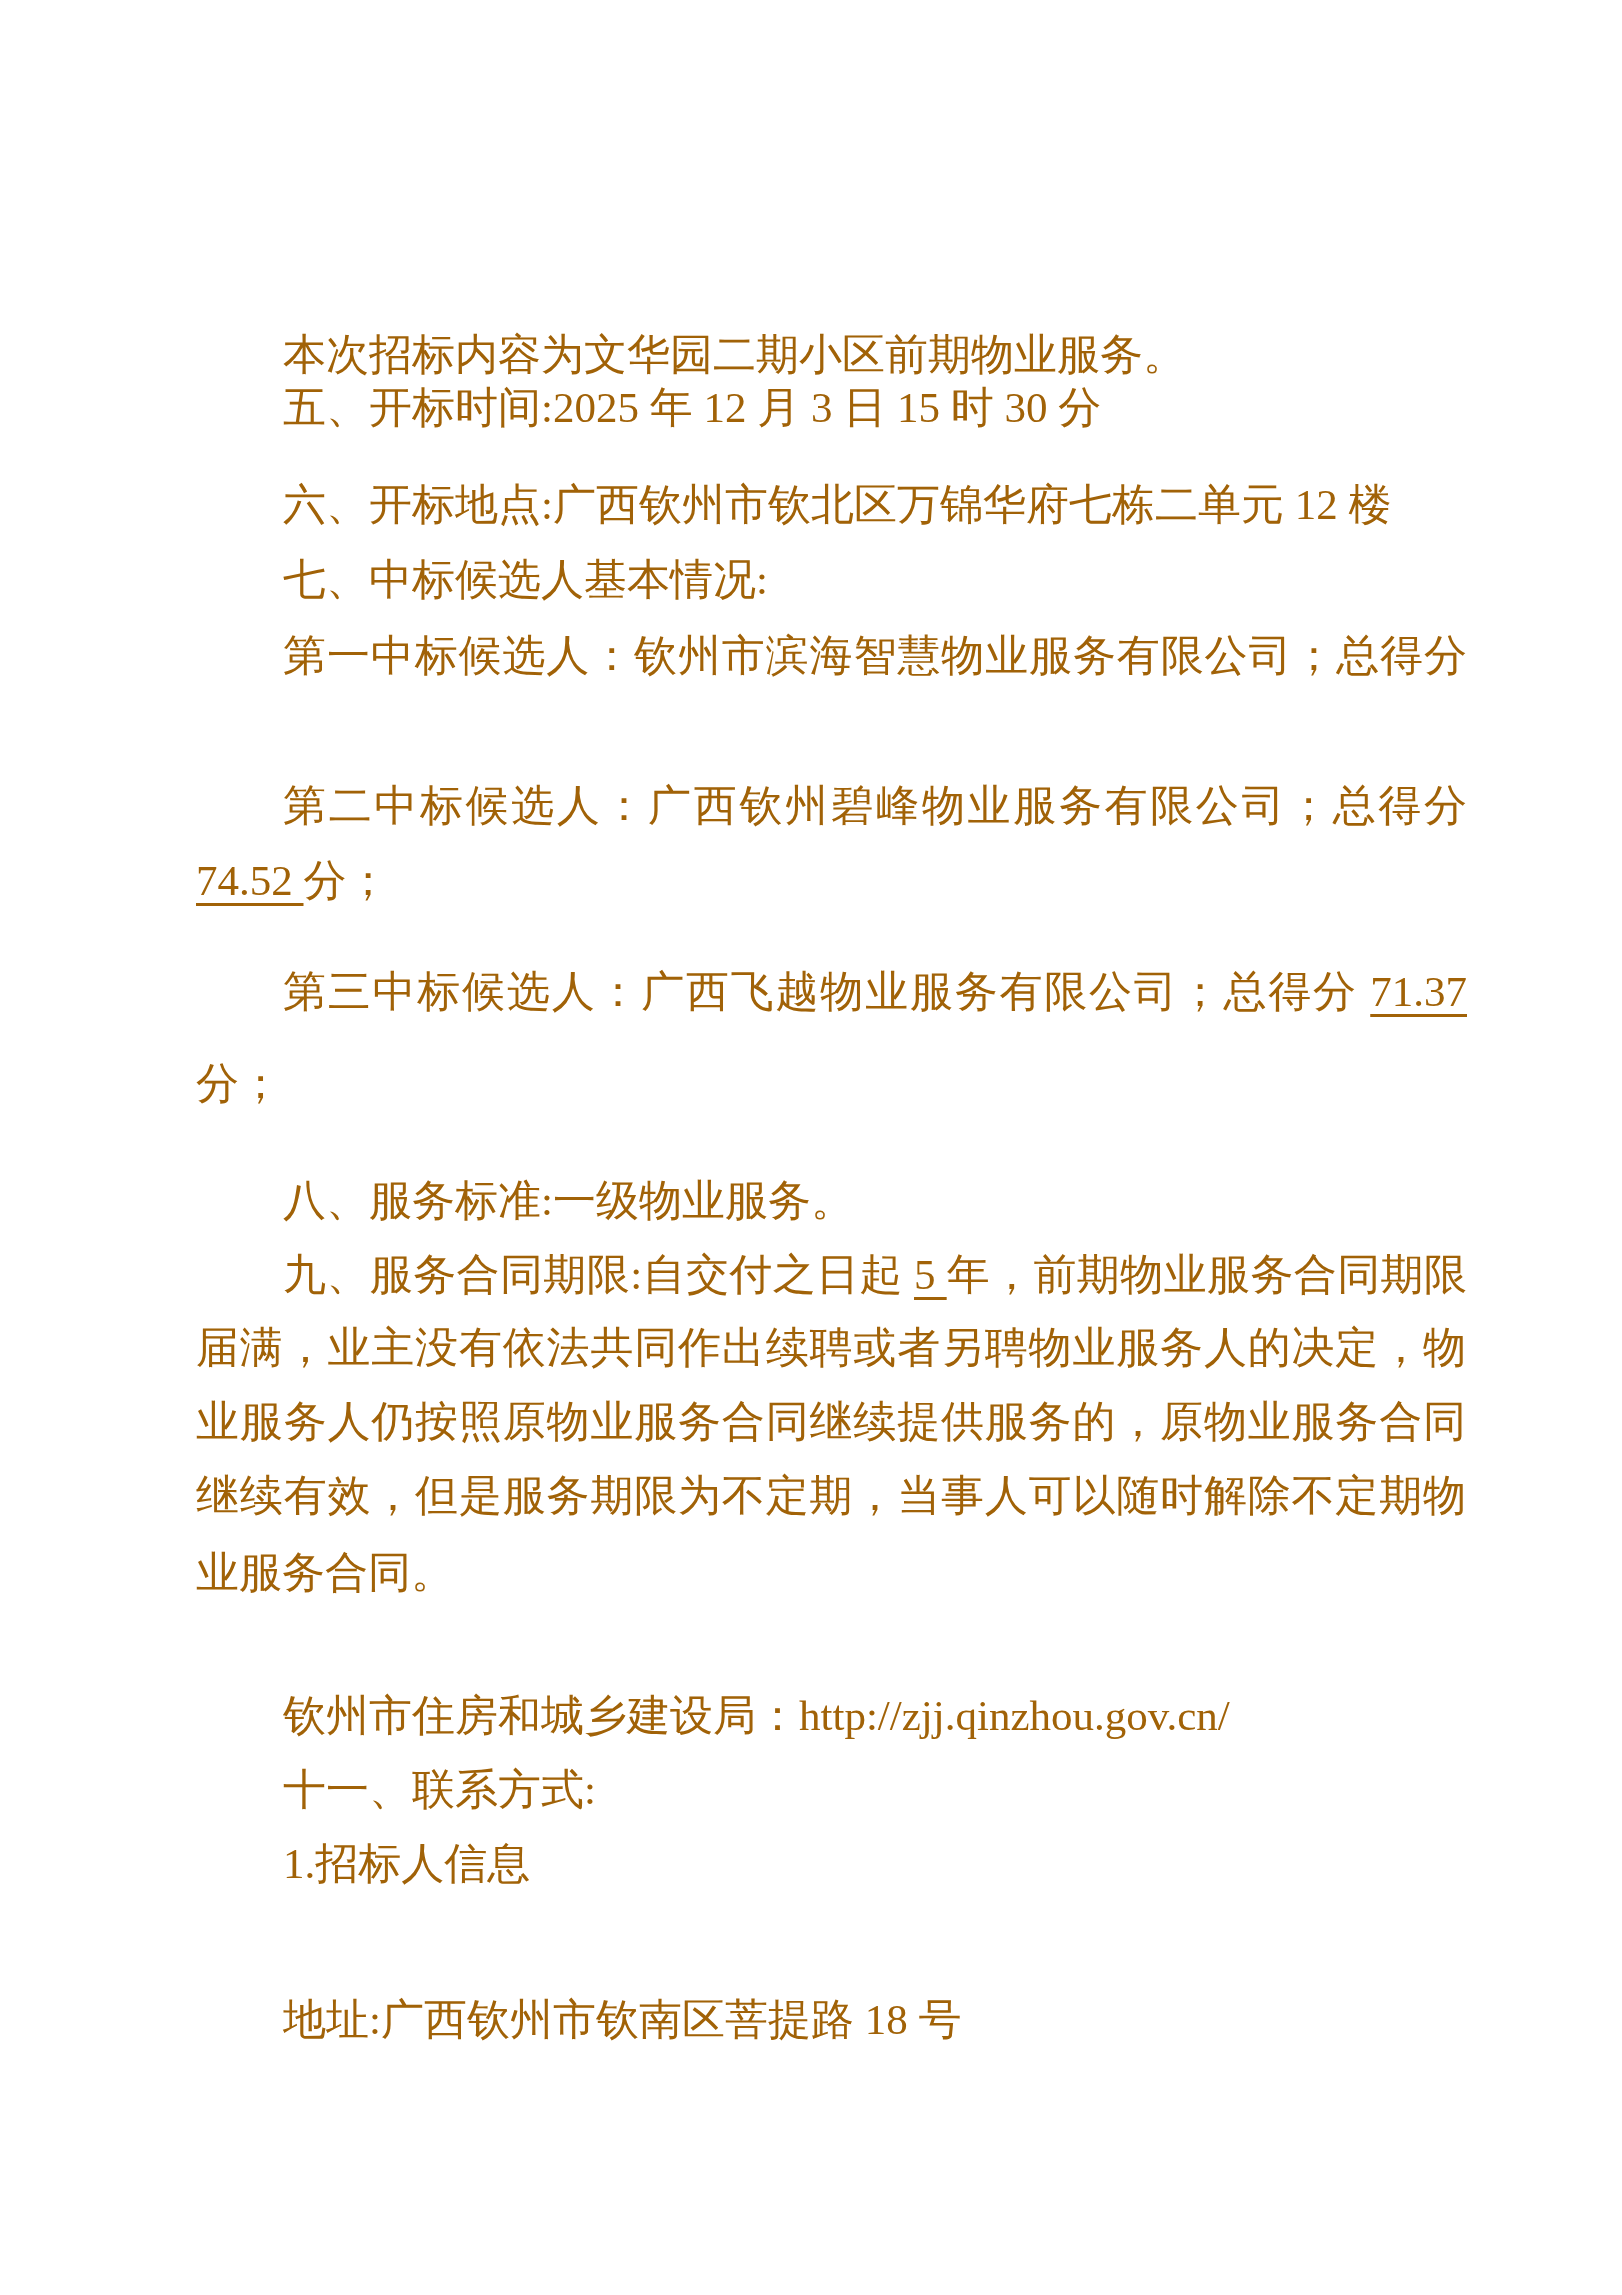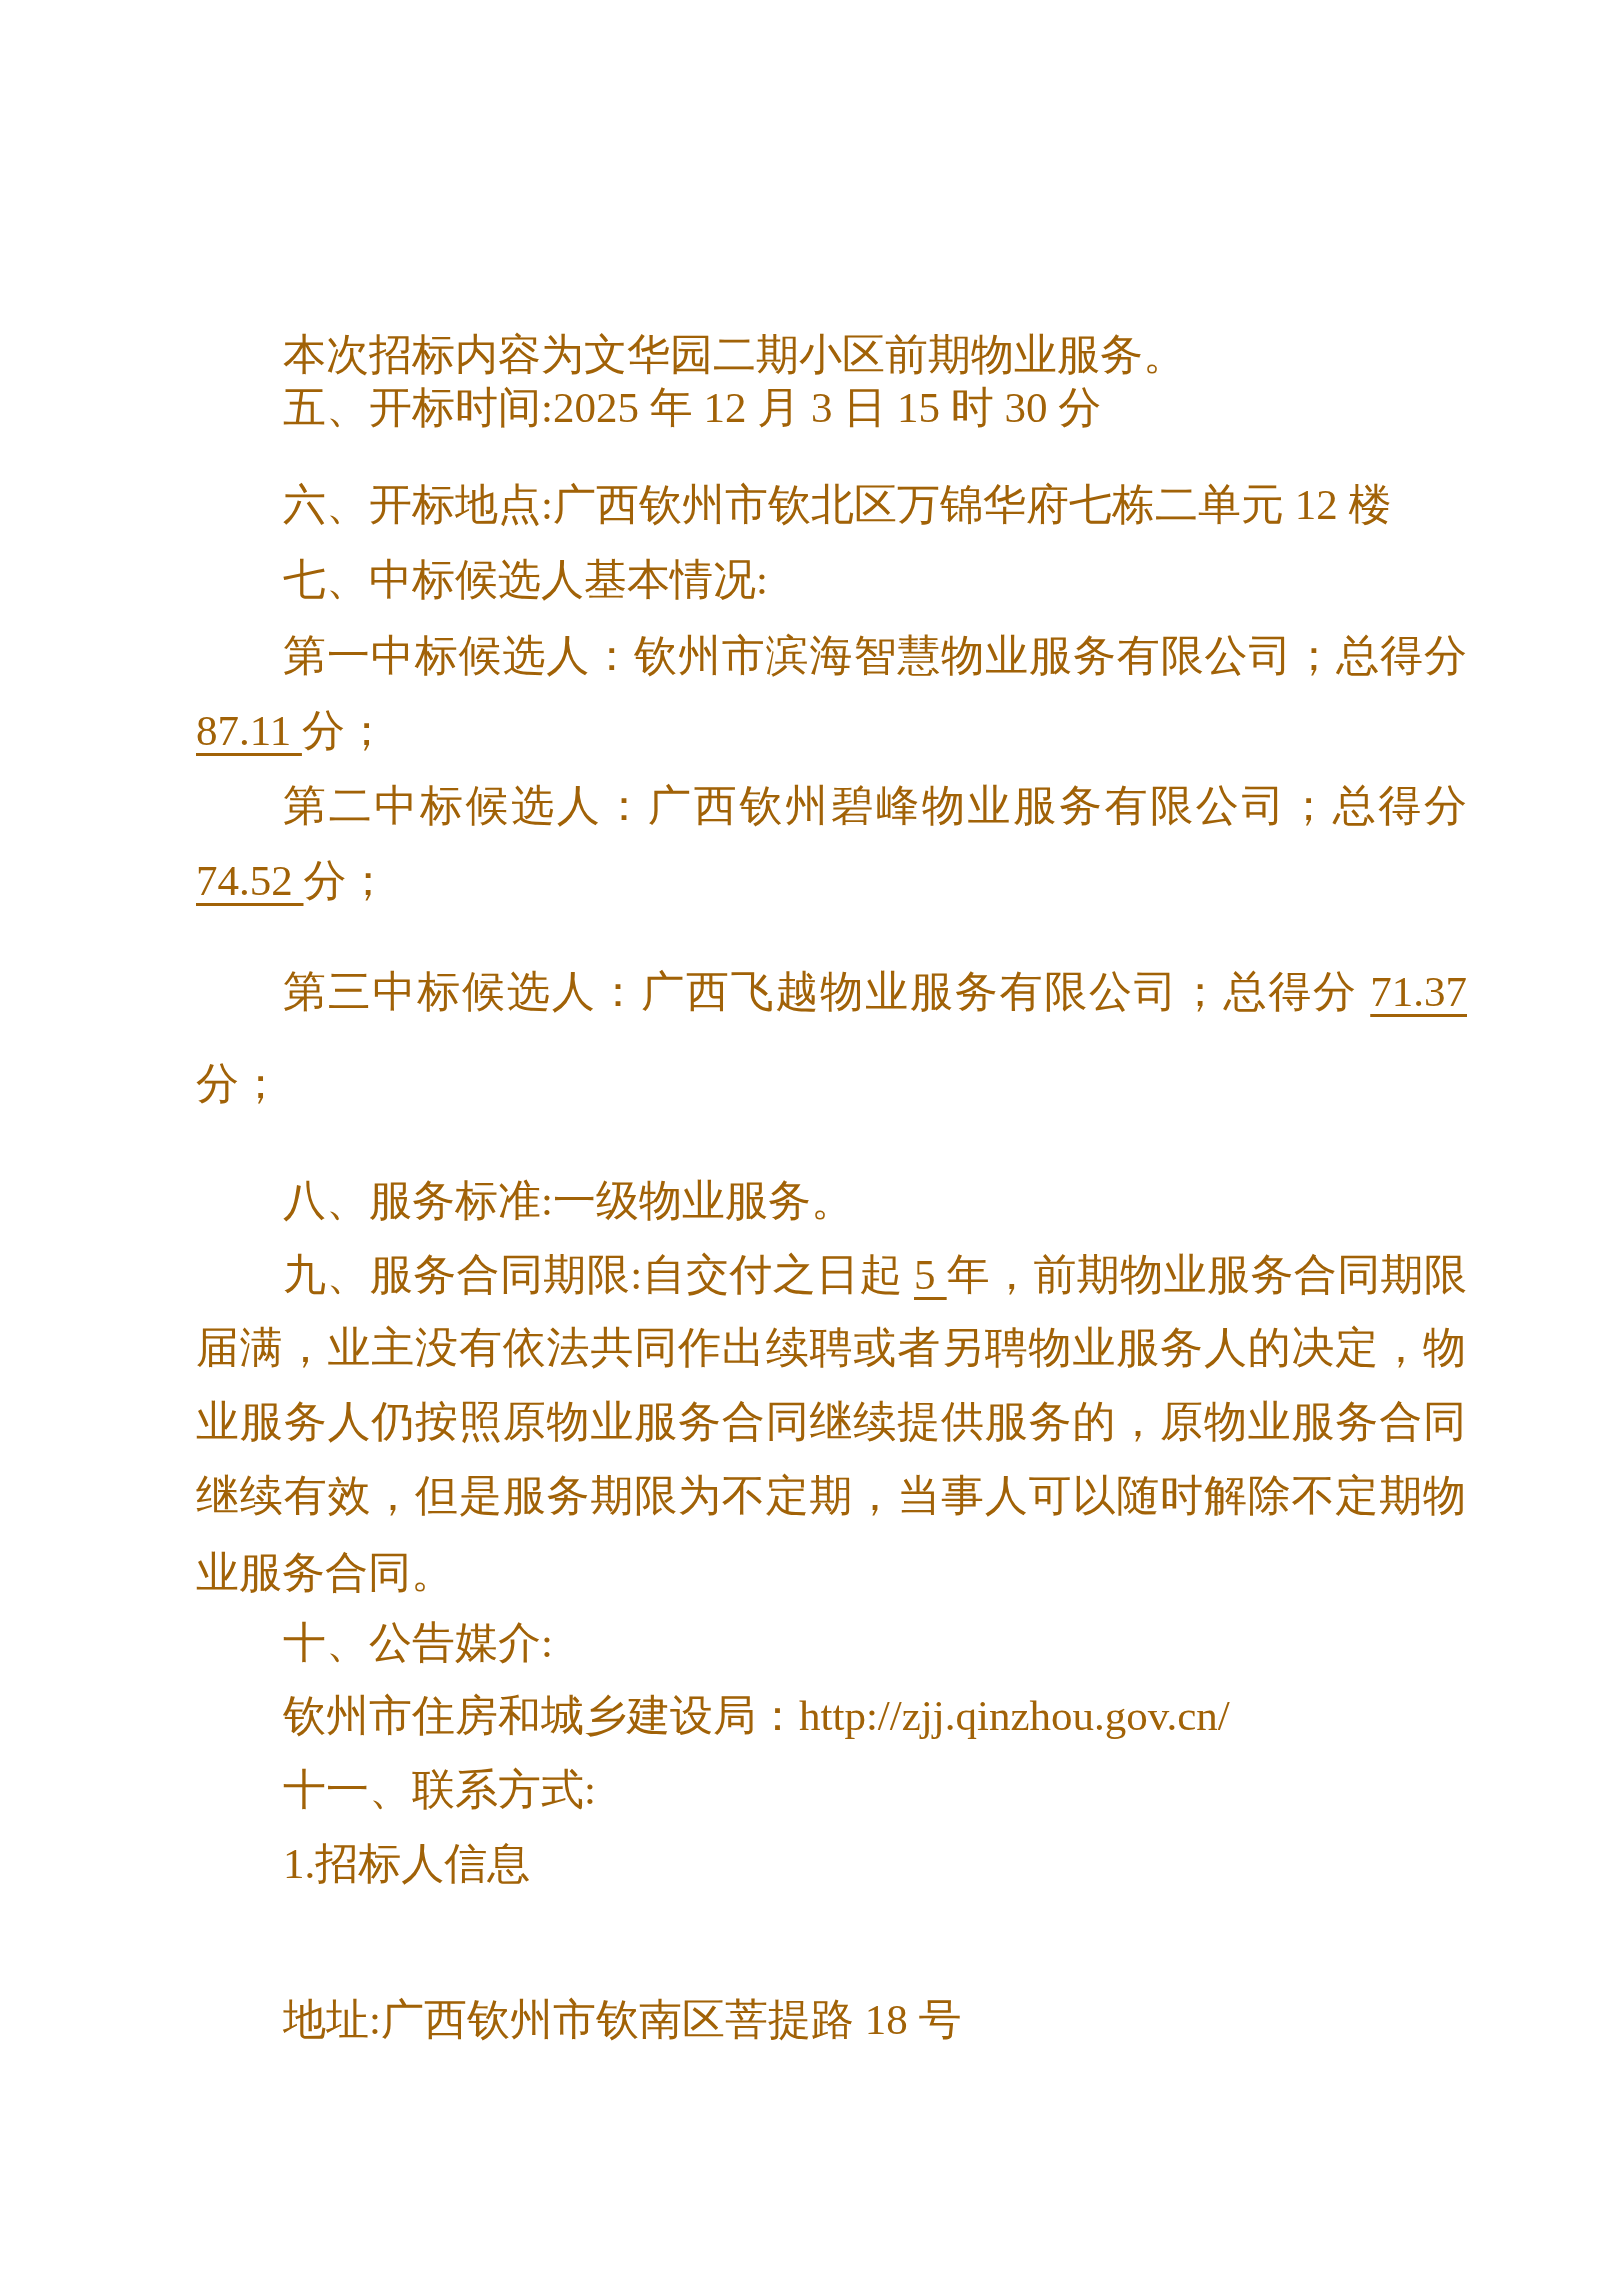--- a/index.html
+++ b/index.html
@@ -42,30 +42,28 @@
 </style>
 </head>
 <body>
 
 <div class="page" style="background: rgb(255, 255, 255); color: rgb(0, 0, 0);">
     <div class="line indent" style="top: 316px;"><span class="seg">本次招标内容为文华园二期小区前期物业服务。</span></div>
     <div class="line indent" style="top: 369px;"><span class="seg">五、开标时间:2025 年 12 月 3 日 15 时 30 分</span></div>
     <div class="line indent" style="top: 466px;"><span class="seg">六、开标地点:广西钦州市钦北区万锦华府七栋二单元 12 楼</span></div>
     <div class="line indent" style="top: 541px;"><span class="seg">七、中标候选人基本情况:</span></div>
     <div class="line indent justify" style="top: 617px;"><span class="seg">第一中标候选人：钦州市滨海智慧物业服务有限公司；总得分</span></div>
-    <div class="line" style="top: 692px;"><span class="seg u">87.11 </span><span class="seg">分；</span></div>
     <div class="line indent justify" style="top: 767px;"><span class="seg">第二中标候选人：广西钦州碧峰物业服务有限公司；总得分</span></div>
     <div class="line" style="top: 842px;"><span class="seg u">74.52 </span><span class="seg">分；</span></div>
     <div class="line indent justify" style="top: 953px;"><span class="seg">第三中标候选人：广西飞越物业服务有限公司；总得分 </span><span class="seg u">71.37</span></div>
     <div class="line" style="top: 1045px;"><span class="seg">分；</span></div>
     <div class="line indent" style="top: 1162px;"><span class="seg">八、服务标准:一级物业服务。</span></div>
     <div class="line indent justify" style="top: 1236px;"><span class="seg">九、服务合同期限:自交付之日起 </span><span class="seg u">5 </span><span class="seg">年，前期物业服务合同期限</span></div>
     <div class="line justify" style="top: 1309px;"><span class="seg">届满，业主没有依法共同作出续聘或者另聘物业服务人的决定，物</span></div>
     <div class="line justify" style="top: 1457px;"><span class="seg">继续有效，但是服务期限为不定期，当事人可以随时解除不定期物</span></div>
     <div class="line justify" style="top: 1383px;"><span class="seg">业服务人仍按照原物业服务合同继续提供服务的，原物业服务合同</span></div>
     <div class="line" style="top: 1534px;"><span class="seg">业服务合同。</span></div>
-    <div class="line indent" style="top: 1604px;"><span class="seg">十、公告媒介:</span></div>
     <div class="line indent" style="top: 1677px;"><span class="seg">钦州市住房和城乡建设局：http://zjj.qinzhou.gov.cn/</span></div>
     <div class="line indent" style="top: 1751px;"><span class="seg">十一、联系方式:</span></div>
     <div class="line indent" style="top: 1825px;"><span class="seg">1.招标人信息</span></div>
     <div class="line indent" style="top: 1981px;"><span class="seg">地址:广西钦州市钦南区菩提路 18 号</span></div>
   </div>
 
 
 </body></html>

